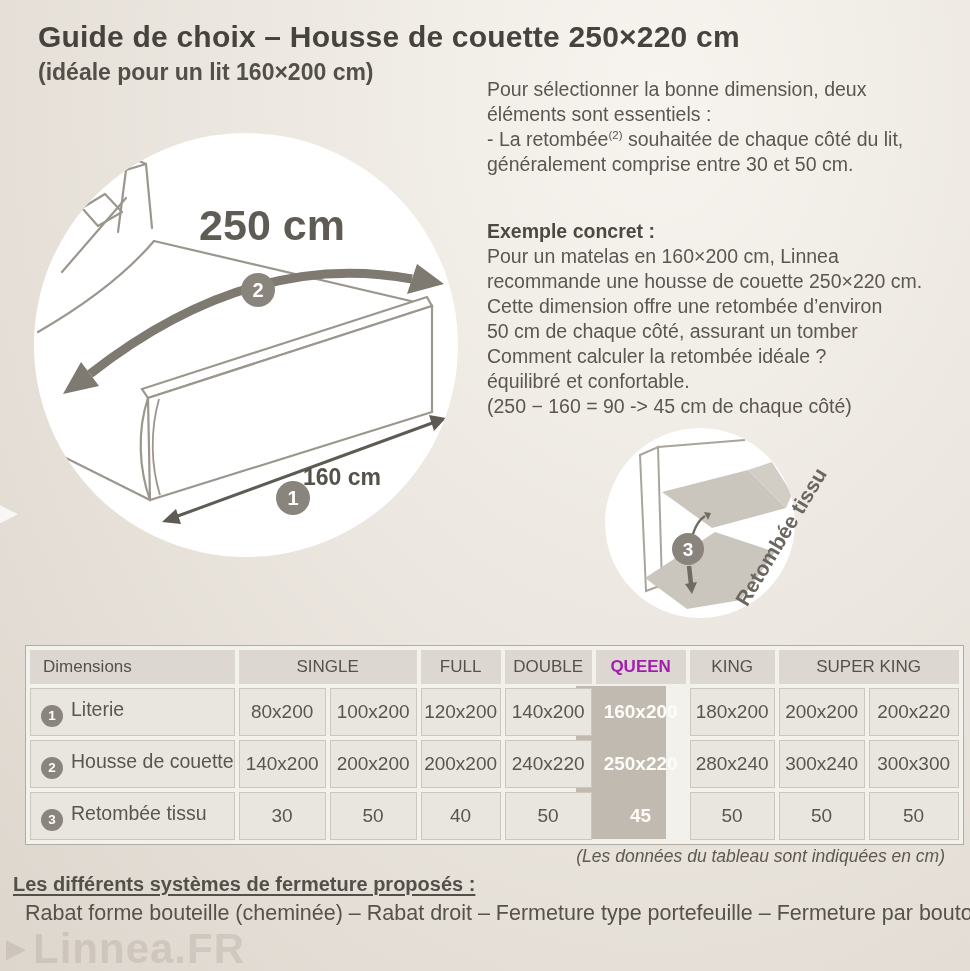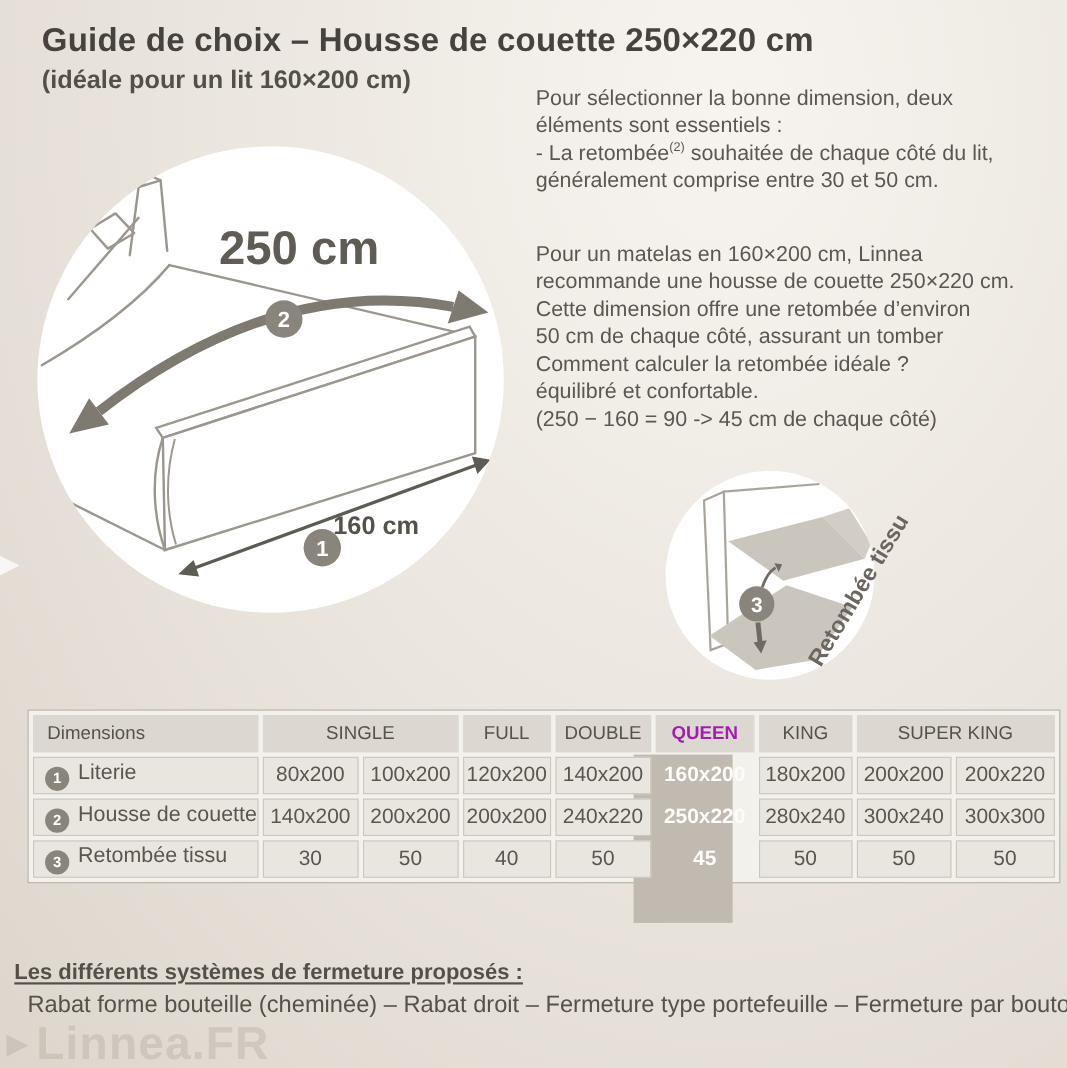--- a/index.html
+++ b/index.html
@@ -76,21 +76,21 @@
     font-weight: normal; text-align: center; vertical-align: middle;
     color: #5a554f;
   }
   .size-table th {
     background: #dcd8d1; height: 34px; font-size: 17px; color: #55514b;
   }
   .size-table th.corner { text-align: left; padding-left: 13px; }
   .size-table th.hl-head { font-weight: bold; color: #a21caf; margin-left: 16px; }
   .size-table td {
     background: #e9e6e0; border: 1px solid #ccc6bd;
-    height: 34px; font-size: 19px;
+    height: 48px; font-size: 19px;
   }
   .size-table td.rowlabel {
     text-align: left; padding-left: 10px; font-size: 19.5px;
     white-space: nowrap;
   }
   .size-table td.hl {
     background: transparent; border-color: transparent;
     color: #fdfcf8; font-weight: bold;
   }
   .num-badge {
@@ -134,20 +134,21 @@
   <div class="subtitle">(idéale pour un lit 160×200 cm)</div>
 
   <div class="intro">
     <div class="text-line">Pour sélectionner la bonne dimension, deux</div>
     <div class="text-line">éléments sont essentiels :</div>
     <div class="text-line"><span>- La retombée</span><sup>(2)</sup><span> souhaitée de chaque côté du lit,</span></div>
     <div class="text-line">généralement comprise entre 30 et 50 cm.</div>
   </div>
 
   <div class="example">
+    <div class="text-line heading">Exemple concret :</div>
     <div class="text-line">Pour un matelas en 160×200 cm, Linnea</div>
     <div class="text-line">recommande une housse de couette 250×220 cm.</div>
     <div class="text-line">Cette dimension offre une retombée d’environ</div>
     <div class="text-line">50 cm de chaque côté, assurant un tomber</div>
     <div class="text-line">Comment calculer la retombée idéale ?</div>
     <div class="text-line">équilibré et confortable.</div>
     <div class="text-line">(250 − 160 = 90  -&gt; 45 cm de chaque côté)</div>
   </div>
 
   <div class="circle-main">
@@ -267,19 +268,20 @@
         <td>50</td>
         <td class="hl">45</td>
         <td>50</td>
         <td>50</td>
         <td>50</td>
       </tr>
     </tbody>
       </table>
   </div>
 
+  <div class="table-note">(Les données du tableau sont indiquées en cm)</div>
   <div class="closures-heading">Les différents systèmes de fermeture proposés :</div>
   <div class="closures-line">Rabat forme bouteille (cheminée) – Rabat droit – Fermeture type portefeuille – Fermeture par boutons</div>
 
   <div class="watermark-mini">▶</div>
   <div class="watermark"><span class="play">▶</span><span>Linnea.FR</span></div>
 
 </div>
 
 </body></html>

